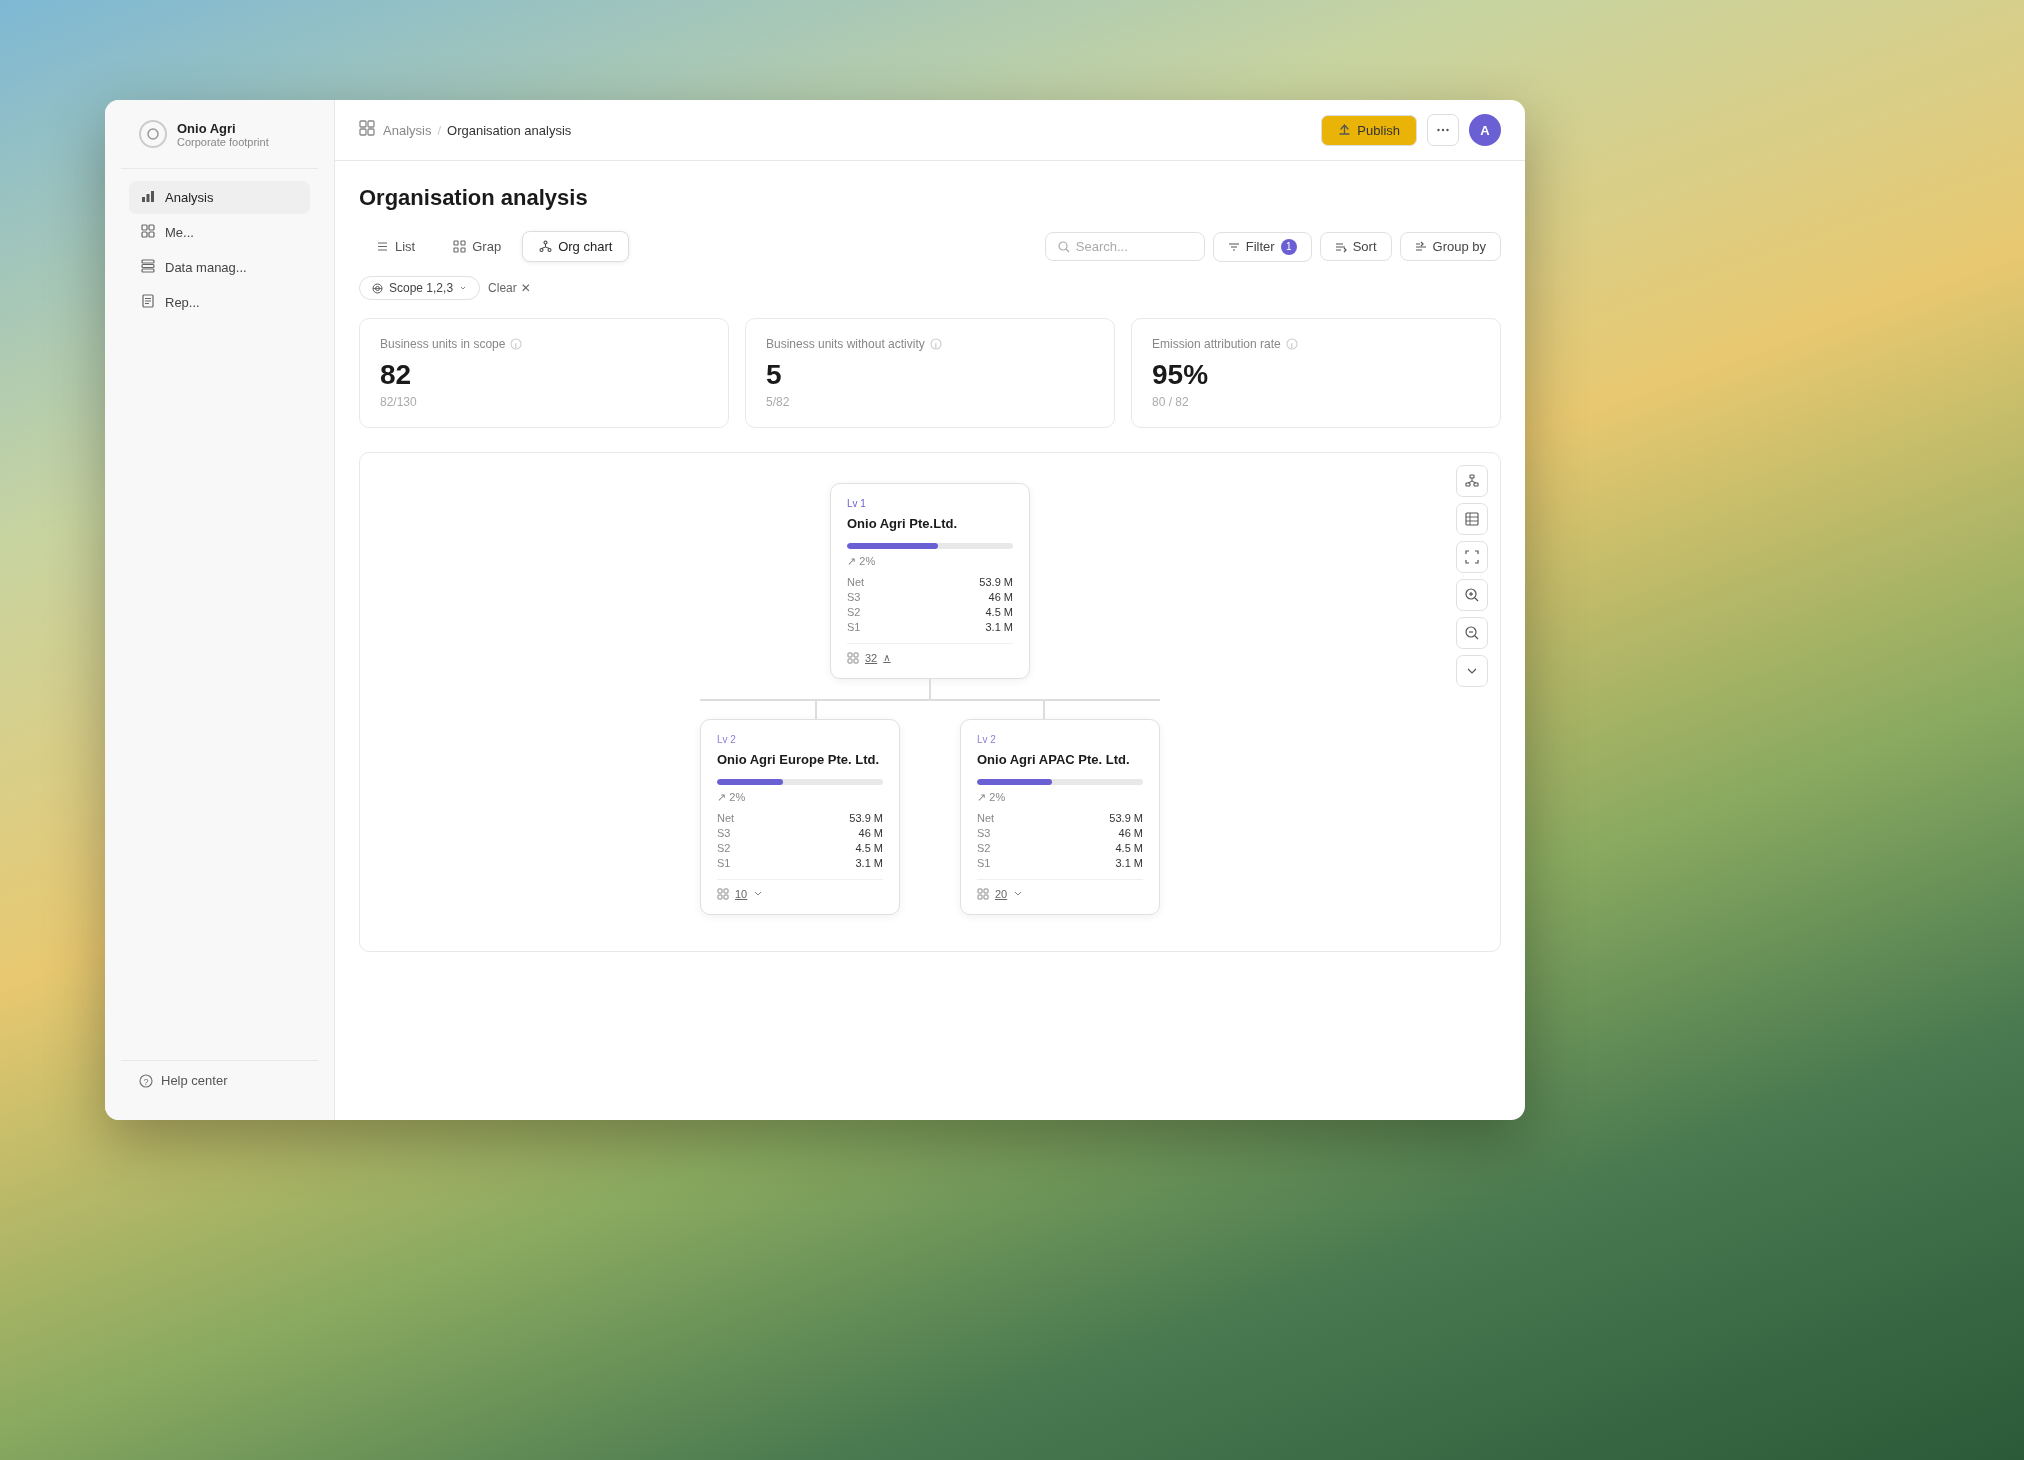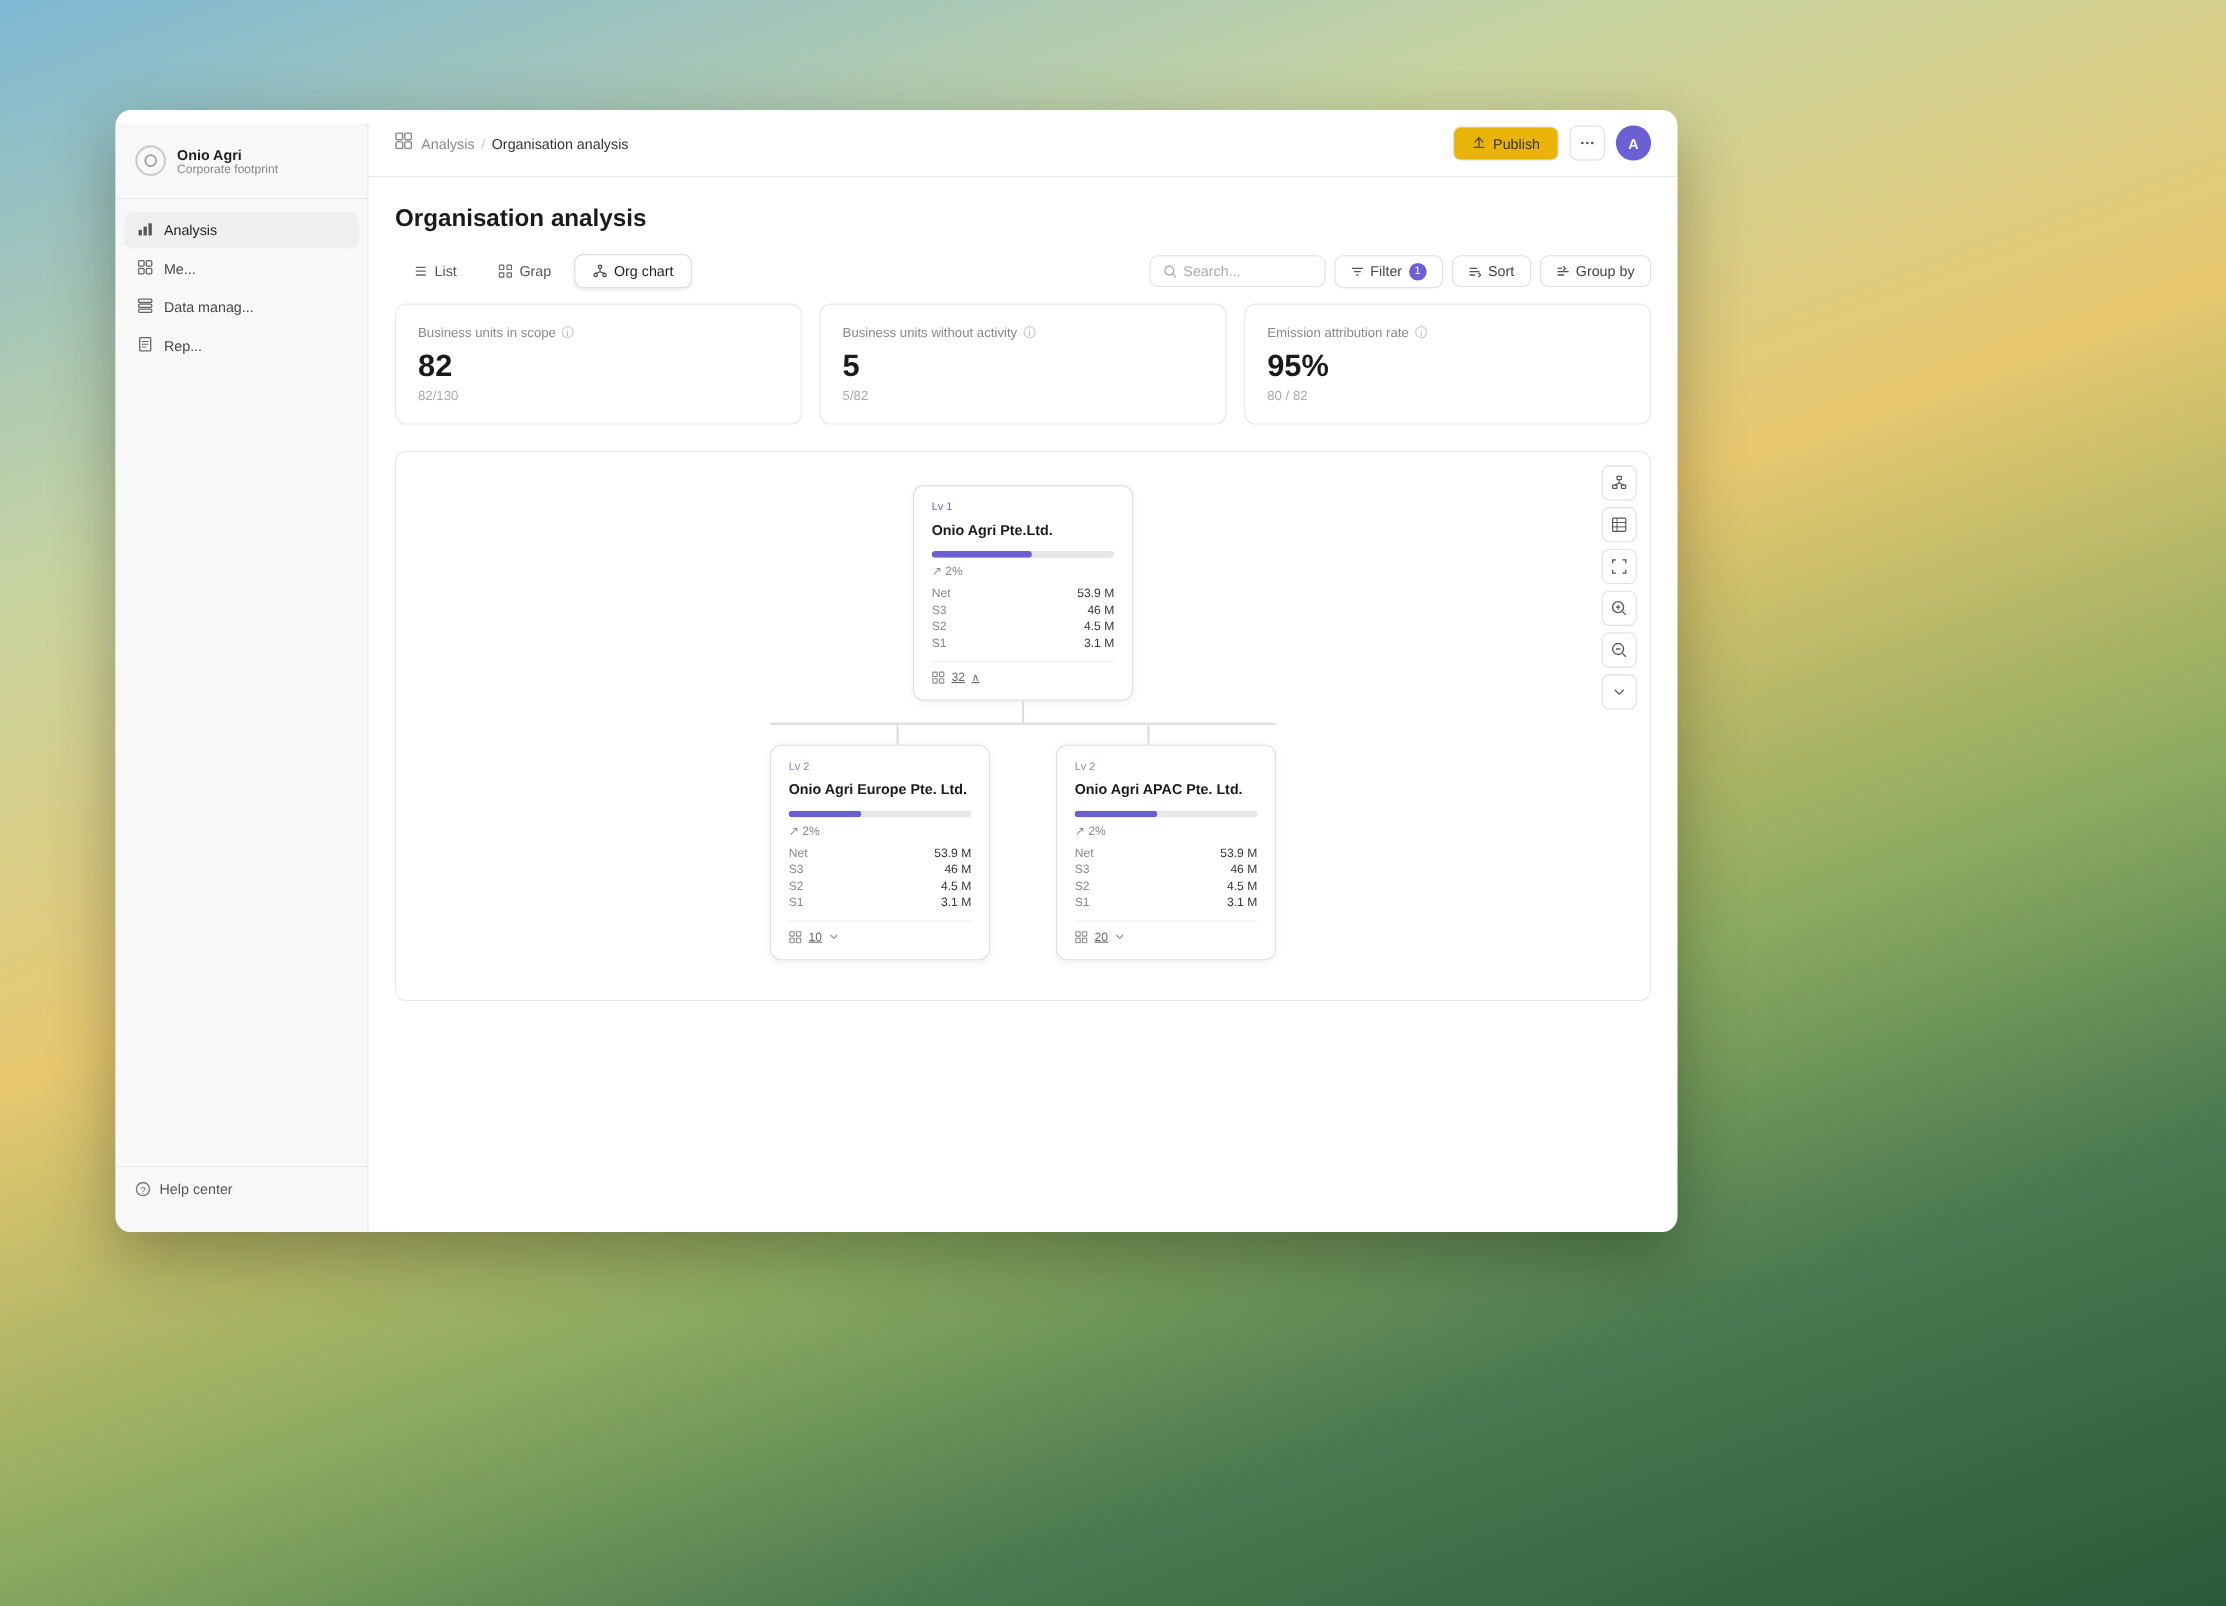--- a/index.html
+++ b/index.html
@@ -31,22 +31,21 @@
       z-index: 10;
     }
     
     .sidebar {
       width: 230px;
       min-width: 230px;
       background: #f8f8f8;
       border-right: 1px solid #e8e8e8;
       display: flex;
       flex-direction: column;
-      padding: 20px 0;
-      margin-top: 12px;
+      padding: 20px 16px;
     }
     .sidebar-logo {
       display: flex;
       align-items: center;
       gap: 10px;
       padding: 0 18px 20px;
       border-bottom: 1px solid #e8e8e8;
       margin-bottom: 12px;
     }
     .sidebar-logo-circle {
@@ -541,20 +540,37 @@
               <line x1="1" y1="3" x2="5" y2="3" stroke="#555" stroke-width="1.2"></line>
               <line x1="1" y1="6" x2="11" y2="6" stroke="#555" stroke-width="1.2"></line>
               <line x1="1" y1="9" x2="7" y2="9" stroke="#555" stroke-width="1.2"></line>
               <polyline points="6,1 8,3 6,5" stroke="#555" stroke-width="1.2" fill="none"></polyline>
             </svg>
             <span>Group by</span>
           </div>
         </div>
       </div>
 
+      <div class="filter-tags">
+        <div class="scope-tag">
+          <svg width="11" height="11" viewBox="0 0 11 11" fill="none">
+            <circle cx="5.5" cy="5.5" r="4.5" stroke="#555" stroke-width="1" fill="none"></circle>
+            <circle cx="5.5" cy="5.5" r="2" stroke="#555" stroke-width="1" fill="none"></circle>
+            <line x1="1" y1="5.5" x2="10" y2="5.5" stroke="#555" stroke-width="0.8"></line>
+          </svg>
+          <span>Scope 1,2,3</span>
+          <svg width="8" height="8" viewBox="0 0 8 8" fill="none">
+            <polyline points="2,3 4,5 6,3" stroke="#888" stroke-width="1" fill="none"></polyline>
+          </svg>
+        </div>
+        <div class="clear-tag">
+          <span>Clear</span>
+          <span>✕</span>
+        </div>
+      </div>
 
       <div class="stats-row">
         <div class="stat-card">
           <div class="stat-label">
             <span>Business units in scope</span>
             <svg width="12" height="12" viewBox="0 0 12 12" fill="none">
                 <circle cx="6" cy="6" r="5" stroke="#ccc" stroke-width="1.1" fill="none"></circle>
                 <text x="6" y="9.5" text-anchor="middle" font-size="8" fill="#aaa">i</text>
               </svg>
           </div>

